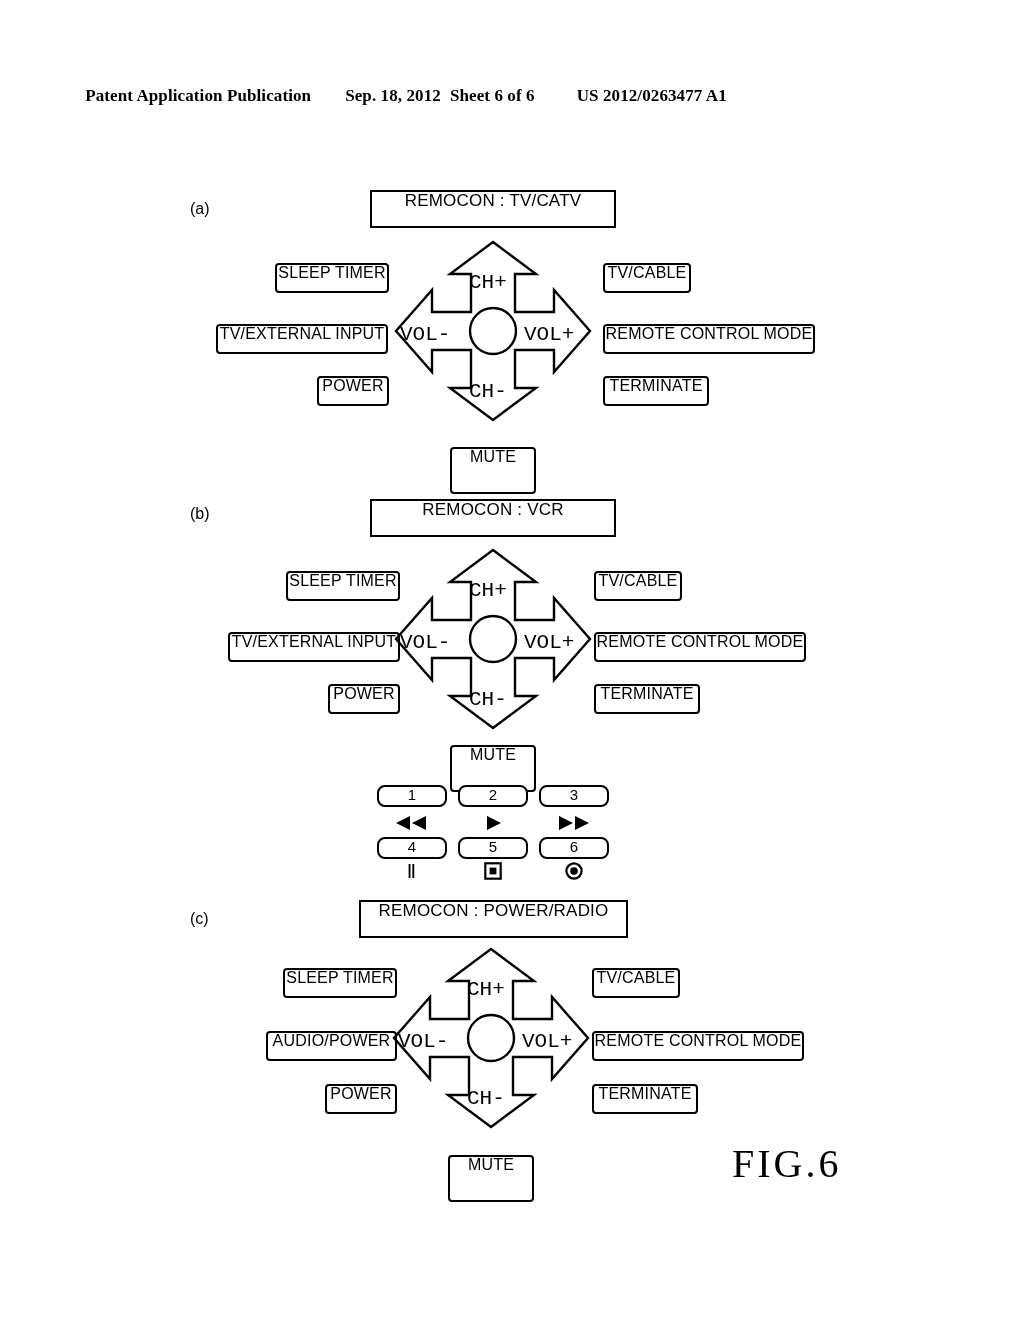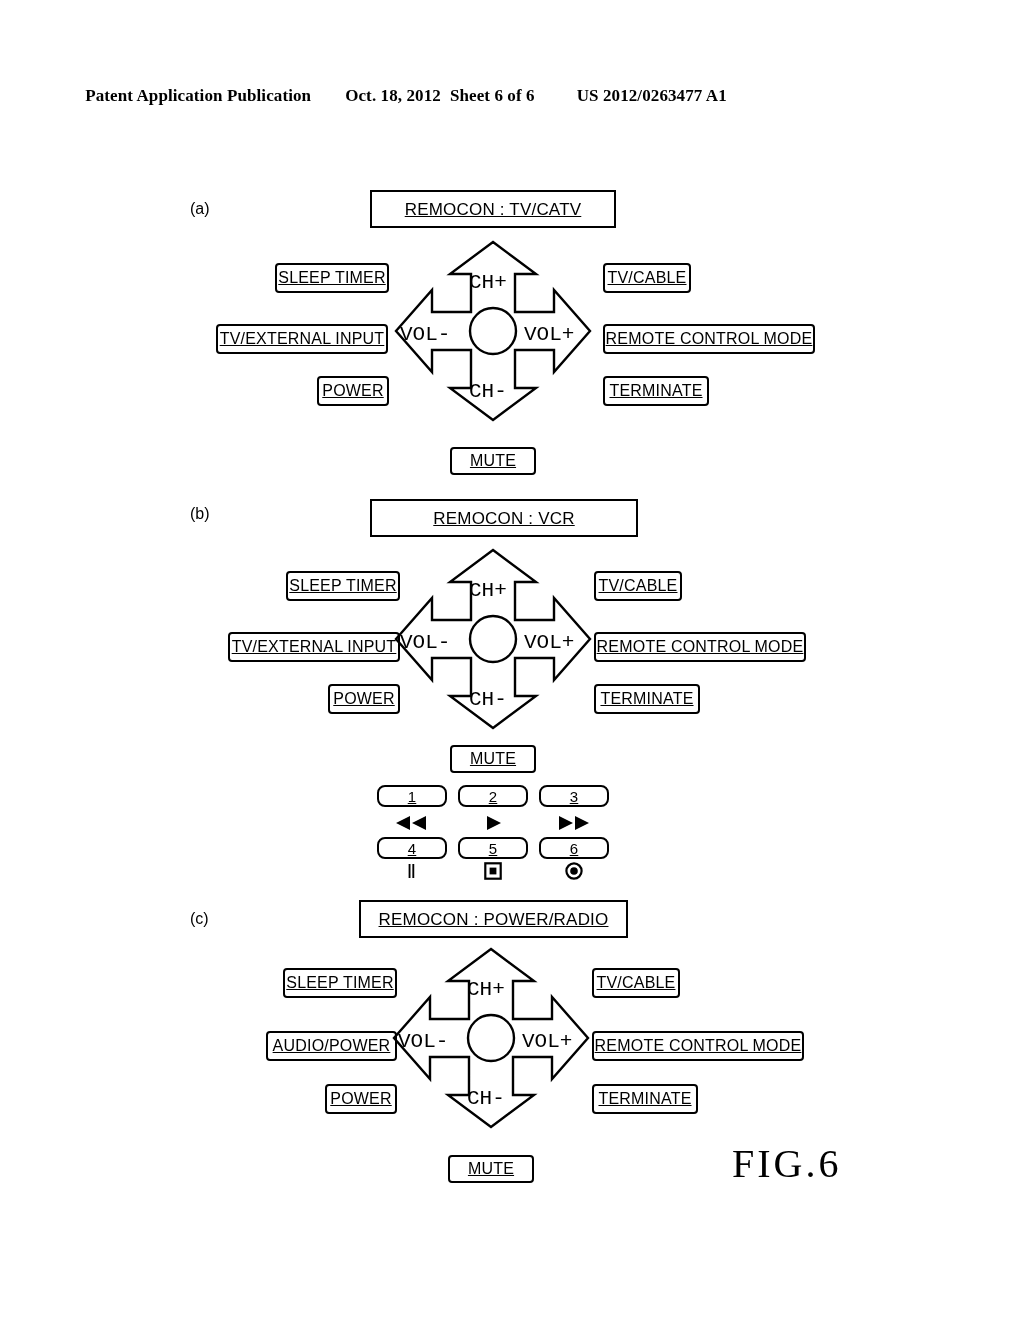--- a/index.html
+++ b/index.html
@@ -60,41 +60,40 @@
     font-family: "Liberation Sans", sans-serif;
   }
 
   
   .box {
     position: absolute;
     box-sizing: border-box;
     border: 2px solid #000;
     background: #fff;
     display: flex;
-    align-items: center;
+    align-items: flex-start;
     justify-content: center;
     font-size: 16px;
     letter-spacing: 0.2px;
     white-space: nowrap;
     line-height: 1;
-    text-decoration: underline;
   }
   .box.square  { border-radius: 0; }
   .box.round   { border-radius: 4px; }
   .box.pill    { border-radius: 8px; }
 
   .title-box {
     height: 38px;
     font-size: 17px;
   }
   .side-box {
     height: 30px;
   }
   .mute-box {
-    height: 28px;
+    height: 47px;
     width: 86px;
   }
   .num-box {
     height: 22px;
     width: 70px;
     font-size: 15px;
   }
 
   
   .dpad {
@@ -128,21 +127,21 @@
     font-family: "DejaVu Sans", sans-serif;
     font-size: 19px;
     letter-spacing: 1px;
   }
 </style>
 </head>
 <body>
 
 <div class="page-header">
   <span class="hdr-pub">Patent Application Publication</span>
-  <span class="hdr-date">Oct. 18, 2012</span>
+  <span class="hdr-date">Sep. 18, 2012</span>
   <span class="hdr-sheet">Sheet 6 of 6</span>
   <span class="hdr-num">US 2012/0263477 A1</span>
 </div>
 
 <div class="fig-label">FIG.6</div>
 
 <div class="panel" style="top:0;">
   <div class="panel-letter" style="left:190px; top:200px;">(a)</div>
 
   <div class="box square title-box" style="left:370px; top:190px; width:246px;">
@@ -205,21 +204,21 @@
   </div>
 
   <div class="box round mute-box" style="left:450px; top:447px;">
     <span>MUTE</span>
   </div>
 </div>
 
 <div class="panel" style="top:0;">
   <div class="panel-letter" style="left:190px; top:505px;">(b)</div>
 
-  <div class="box square title-box" style="left:370px; top:499px; width:268px;">
+  <div class="box square title-box" style="left:370px; top:499px; width:246px;">
     <span>REMOCON : VCR</span>
   </div>
 
   <div class="box round side-box" style="left:286px; top:571px; width:114px;">
     <span>SLEEP TIMER</span>
   </div>
   <div class="box round side-box" style="left:228px; top:632px; width:172px;">
     <span>TV/EXTERNAL INPUT</span>
   </div>
   <div class="box round side-box" style="left:328px; top:684px; width:72px;">

